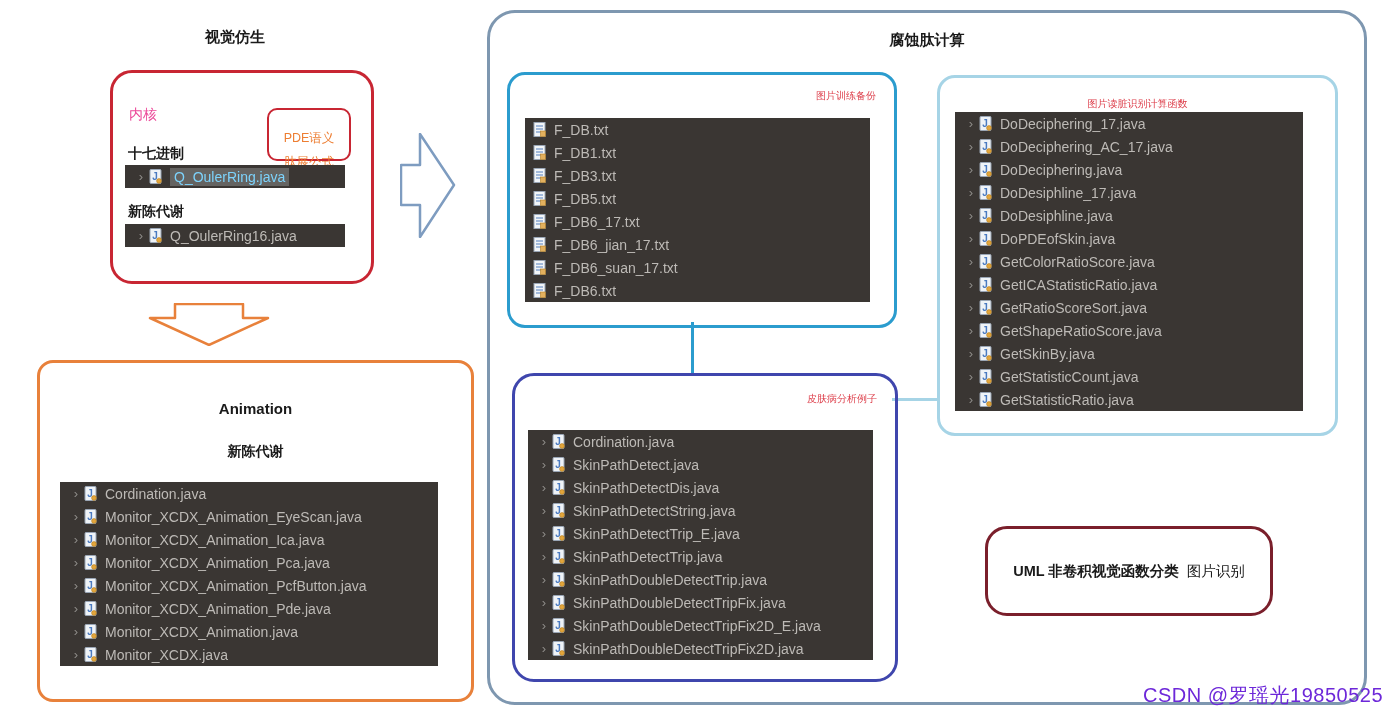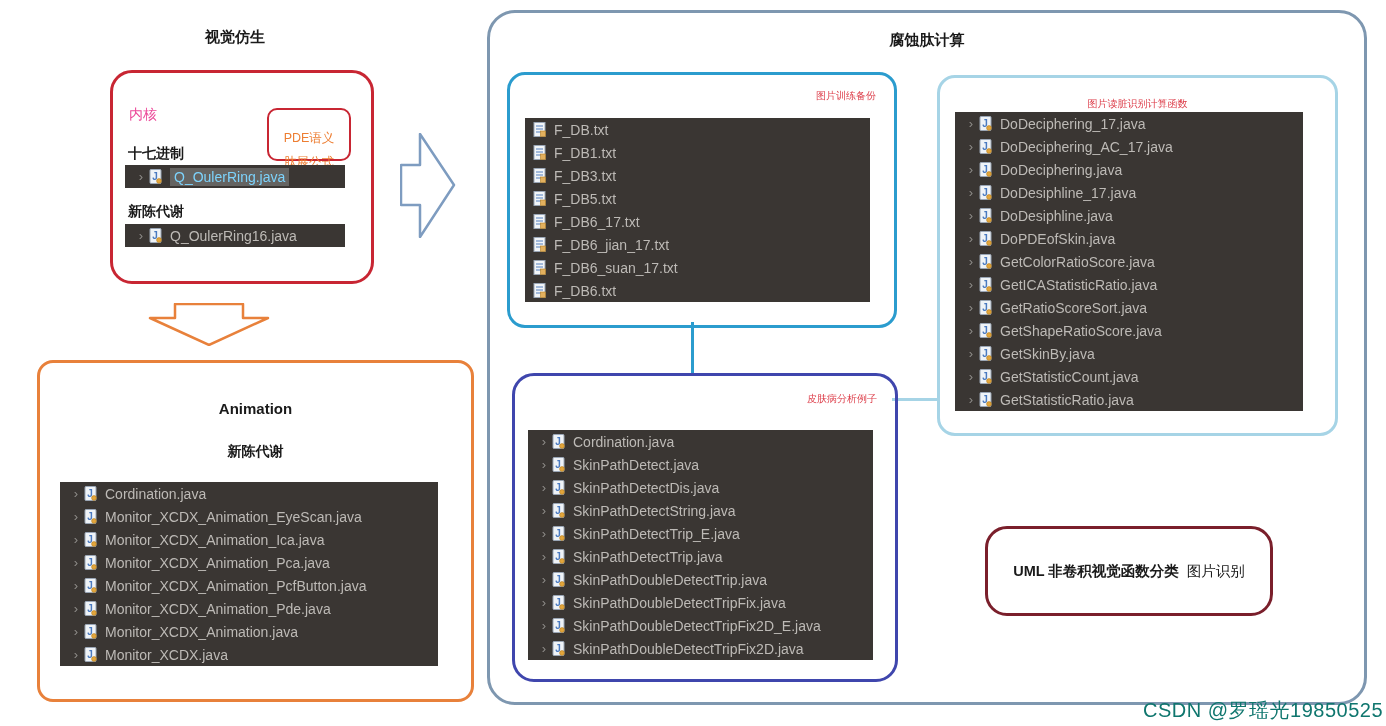--- a/index.html
+++ b/index.html
@@ -33,21 +33,21 @@
   .fname{color:#bdbab6;font-size:14px;white-space:nowrap;}
   .fname.selected{background:#646361;color:#7dd3fc;padding:1px 4px;}
   .chev{width:16px;color:#8e8c89;font-size:13px;text-align:center;flex:0 0 16px;line-height:1;}
   .chev::before{content:"\203A";}
   .ficon{width:13px;height:15px;margin-right:8px;flex:0 0 13px;display:inline-block;}
 
   
   .conn-v{width:3px;background:#2b9cce;}
   .conn-h{height:3px;background:#a6d4e6;}
 
-  .watermark{right:3px;top:697px;font-size:20px;color:#0f766e;letter-spacing:0.5px;}
+  .watermark{right:3px;top:682px;font-size:20px;color:#6d28d9;letter-spacing:0.5px;}
 </style>
 </head>
 <body>
 
 <div class="canvas">
 
   <div class="abs big-title" style="left:140px;top:28px;width:190px;">视觉仿生</div>
 
   <div class="abs kernel-box">
     <div class="abs" style="left:16px;top:33px;font-size:14px;color:#ec4899;">内核</div>

